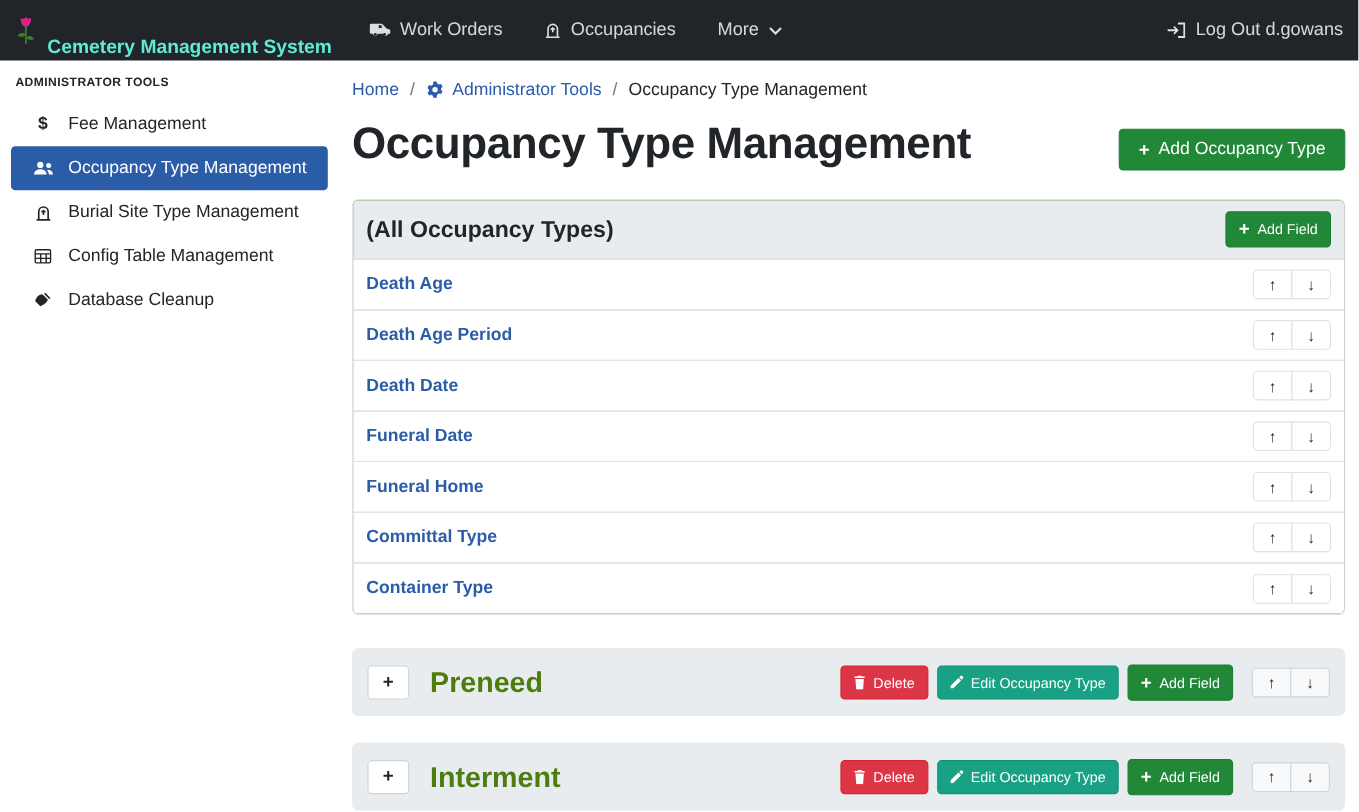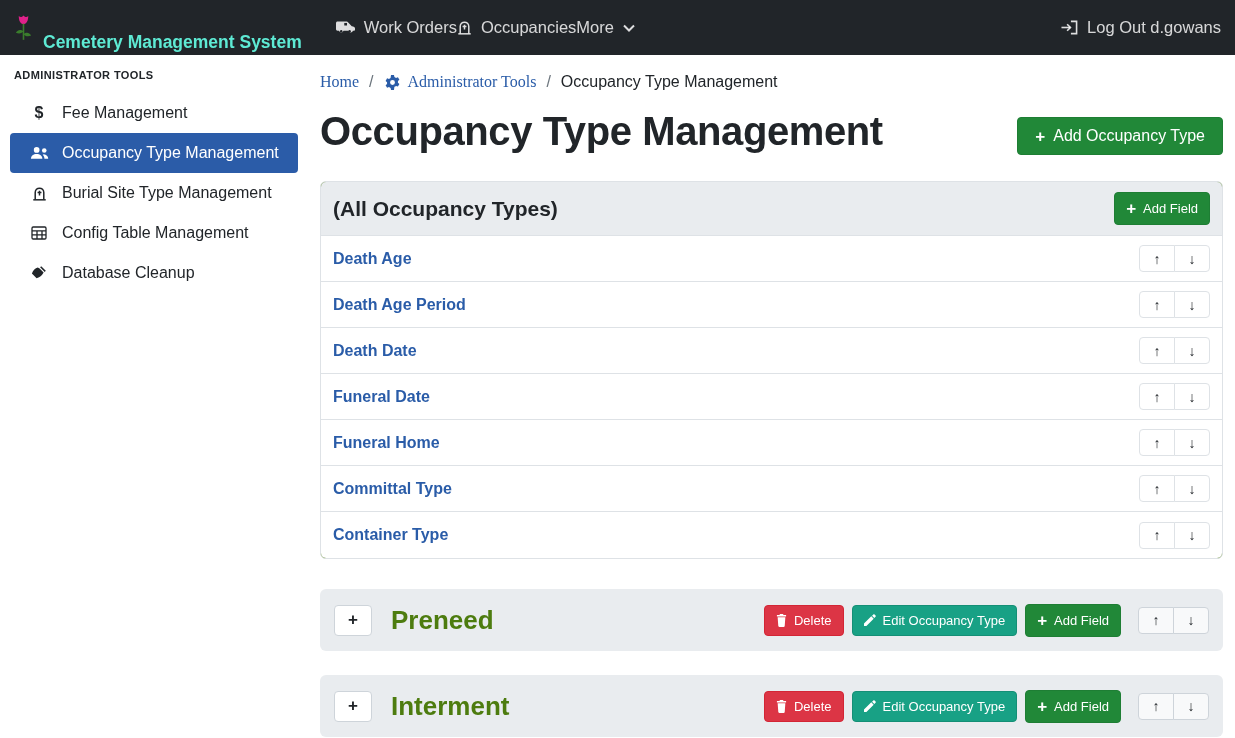--- a/index.html
+++ b/index.html
@@ -8,21 +8,21 @@
     font-family: "Liberation Sans", "DejaVu Sans", sans-serif;
     background:#fff; color:#212529;
   }
   
   .navbar {
     height:55px; background:var(--navbar,#212529);
     display:flex; align-items:center; padding:0 14px; color:#fff;
   }
   .brand { display:flex; align-items:center; gap:10px; margin-right:34px; cursor:pointer; }
   .brand-title { font-weight:700; font-size:17.5px; color:#5eead4;margin-top:29px; }
-  .nav-links { display:flex; align-items:flex-start; }
+  .nav-links { display:flex; align-items:flex-start; gap:38px; }
   .nav-link {
     display:flex; align-items:center; gap:9px;
     color:rgba(255,255,255,.82); font-size:16.5px; cursor:pointer; text-decoration:none;
   }
   .nav-link .nicon { display:flex; align-items:center; color:rgba(255,255,255,.85); }
   .nav-right { margin-left:auto; }
   
   .sidebar { position:absolute; top:55px; left:0; width:308px; padding-top:4px; }
   .sidebar-header {
     padding:10px 14px 12px; font-size:11px; font-weight:700;
@@ -33,21 +33,21 @@
     margin:0 10px; padding:0 8px 0 19px; border-radius:4px;
     font-size:16px; color:#212529; cursor:pointer;
   }
   .side-item .sicon { width:20px; display:flex; justify-content:center; align-items:center; color:#212529; }
   .side-item.active { background:var(--primary,#2b5ca8); color:#fff; }
   .side-item.active .sicon { color:#fff; }
   .dollar-glyph { font-weight:700; font-size:16px; }
   
   .main { position:absolute; top:55px; left:308px; right:0; bottom:0; padding:8px 12px 0; overflow:hidden; }
   .breadcrumb { display:flex; align-items:center; gap:10px; font-size:16px; padding:10px 0 4px; }
-  .crumb-link { color:var(--link,#2a5ca8); cursor:pointer; display:flex; align-items:flex-end; gap:7px; text-decoration:none;font-family:Liberation Serif, serif; }
+  .crumb-link { color:var(--link,#2a5ca8); cursor:pointer; display:flex; align-items:flex-start; gap:7px; text-decoration:none; }
   .crumb-sep { color:#6c757d; }
   .crumb-current { color:#212529; }
   .title-row { display:flex; justify-content:space-between; align-items:flex-start; margin-top:14px; }
   .page-title { font-size:40px; font-weight:600; color:#212529; letter-spacing:-.4px; }
   .btn { display:inline-flex; align-items:center; gap:8px; border-radius:4px; cursor:pointer; color:#fff; border:1px solid transparent; }
   .btn-add-type { background:var(--success,#218838); border-color:#1e7e34; font-size:16px; padding:9px 17px; margin-top:8px; }
   .plus-glyph { font-weight:700; font-size:17px; line-height:1; }
   .btn-sm { font-size:13px; padding:7px 11px; gap:7px; }
   .btn-green  { background:var(--success,#218838); border-color:#1e7e34; }
   .btn-danger { background:var(--danger,#dc3545); border-color:#d32535; }

